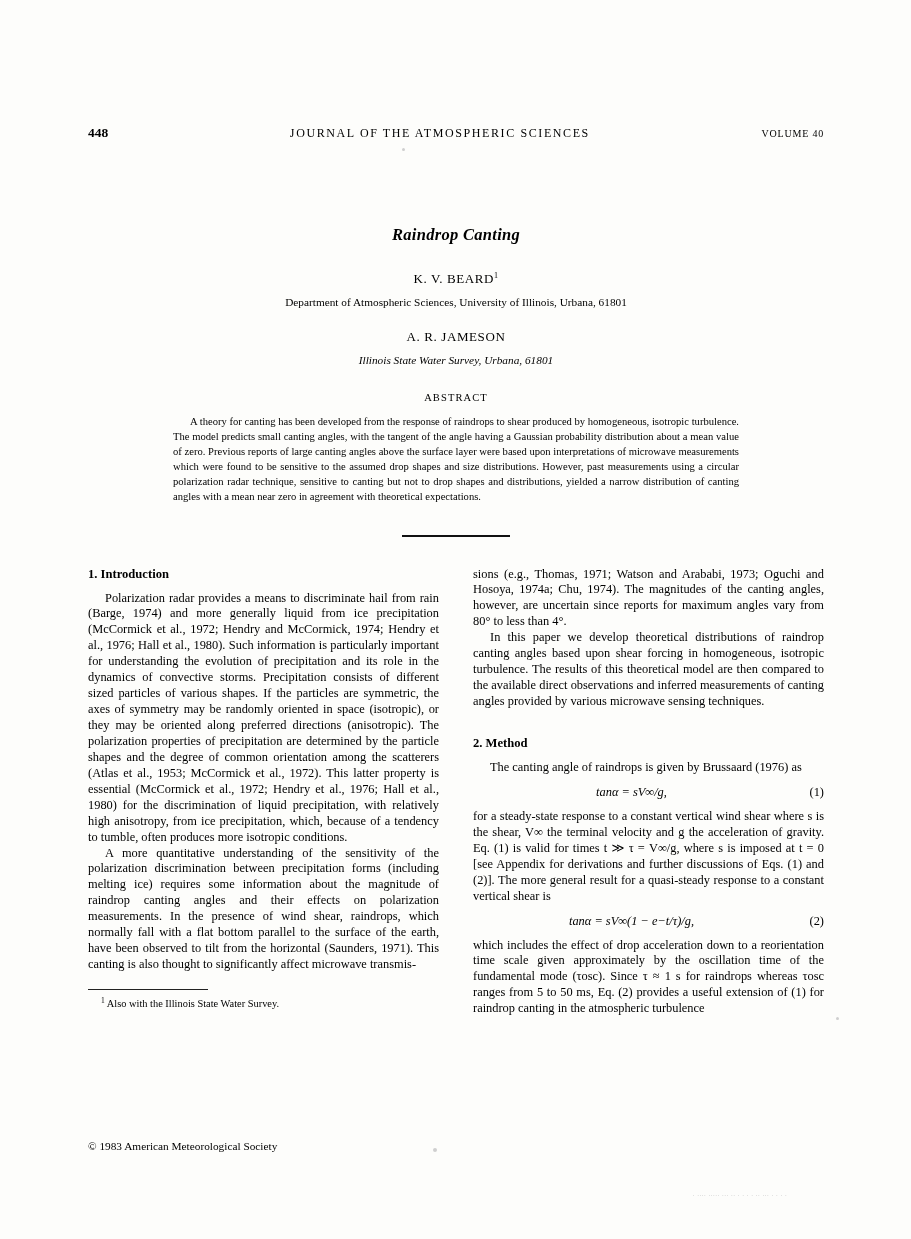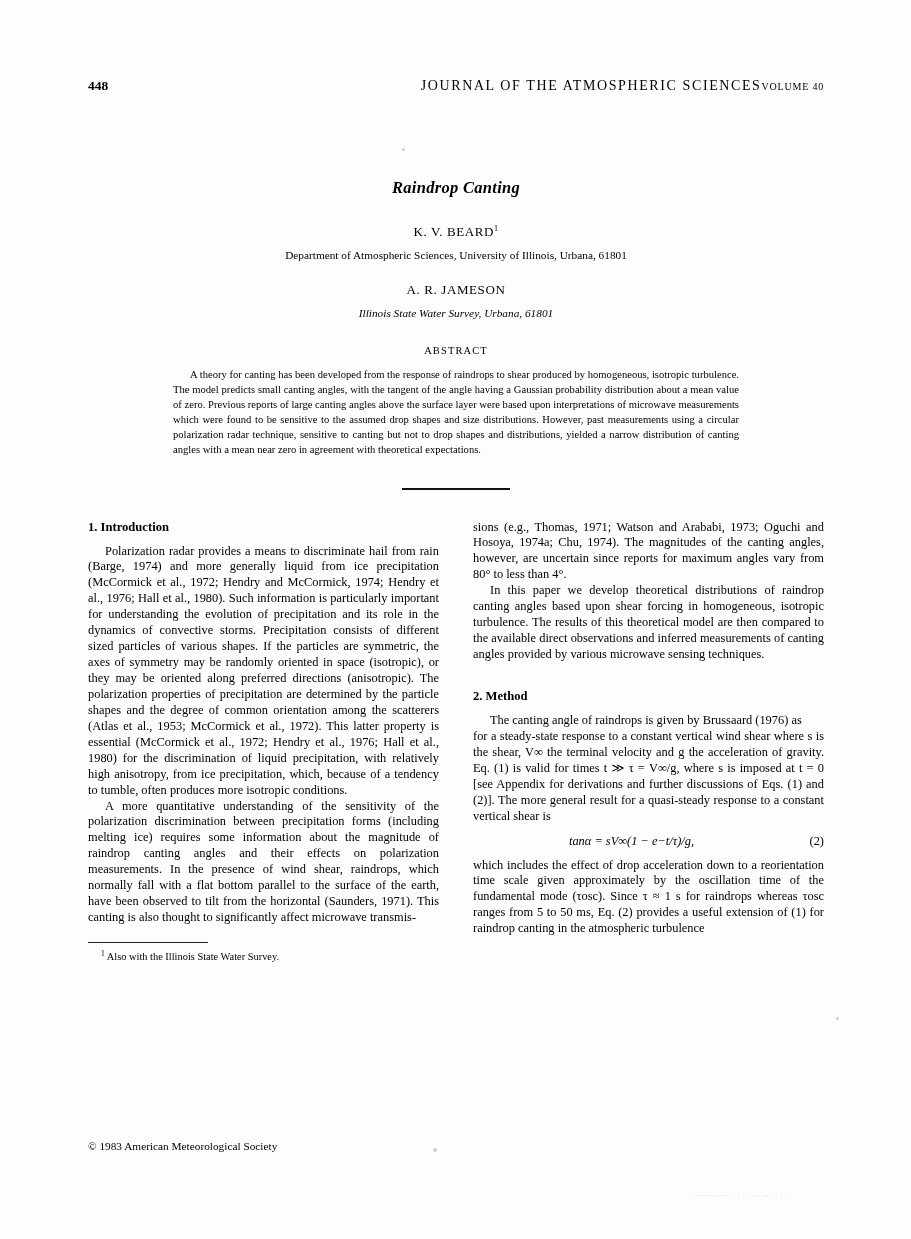--- a/index.html
+++ b/index.html
@@ -28,31 +28,32 @@
     top: 78px;
     width: 736px;
   }
   
   .runhead {
     display: flex;
     align-items: baseline;
     justify-content: space-between;
     font-size: 11.5px;
     letter-spacing: 0.5px;
+    margin-top: 47px;
   }
   .runhead .folio {
     font-size: 13.5px;
     font-weight: bold;
     letter-spacing: 0;
   }
   .runhead .journal {
-    font-size: 14px;
+    font-size: 12px;
     letter-spacing: 1.6px;
     flex: 1;
-    text-align: right;
+    text-align: center;
     margin-left: 10px;
   }
   .runhead .volume {
     font-size: 10px;
     letter-spacing: 0.8px;
     text-align: right;
   }
   
   .title-block {
     text-align: center;
@@ -238,20 +239,24 @@
         </div>
       </div>
 
       <div class="col">
         <p class="body noindent">sions (e.g., Thomas, 1971; Watson and Arababi, 1973; Oguchi and Hosoya, 1974a; Chu, 1974). The magnitudes of the canting angles, however, are uncertain since reports for maximum angles vary from 80° to less than 4°.</p>
         <p class="body">In this paper we develop theoretical distributions of raindrop canting angles based upon shear forcing in homogeneous, isotropic turbulence. The results of this theoretical model are then compared to the available direct observations and inferred measurements of canting angles provided by various microwave sensing techniques.</p>
 
         <h2 class="section spaced">2.  Method</h2>
         <p class="body">The canting angle of raindrops is given by Brussaard (1976) as</p>
 
+        <div class="eq">
+          <span class="expr">tanα = sV∞/g,</span>
+          <span class="num">(1)</span>
+        </div>
 
         <p class="body noindent">for a steady-state response to a constant vertical wind shear where s is the shear, V∞ the terminal velocity and g the acceleration of gravity. Eq. (1) is valid for times t ≫ τ = V∞/g, where s is imposed at t = 0 [see Appendix for derivations and further discussions of Eqs. (1) and (2)]. The more general result for a quasi-steady response to a constant vertical shear is</p>
 
         <div class="eq">
           <span class="expr">tanα = sV∞(1 − e−t/τ)/g,</span>
           <span class="num">(2)</span>
         </div>
 
         <p class="body noindent">which includes the effect of drop acceleration down to a reorientation time scale given approximately by the oscillation time of the fundamental mode (τosc). Since τ ≈ 1 s for raindrops whereas τosc ranges from 5 to 50 ms, Eq. (2) provides a useful extension of (1) for raindrop canting in the atmospheric turbulence</p>
       </div>

